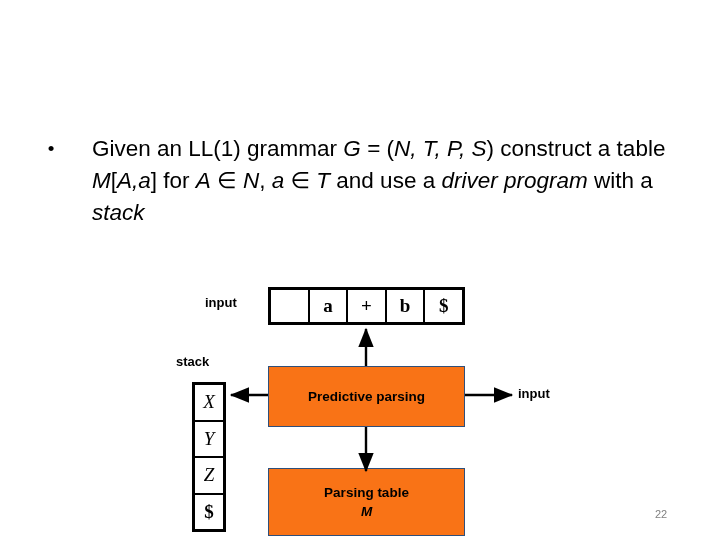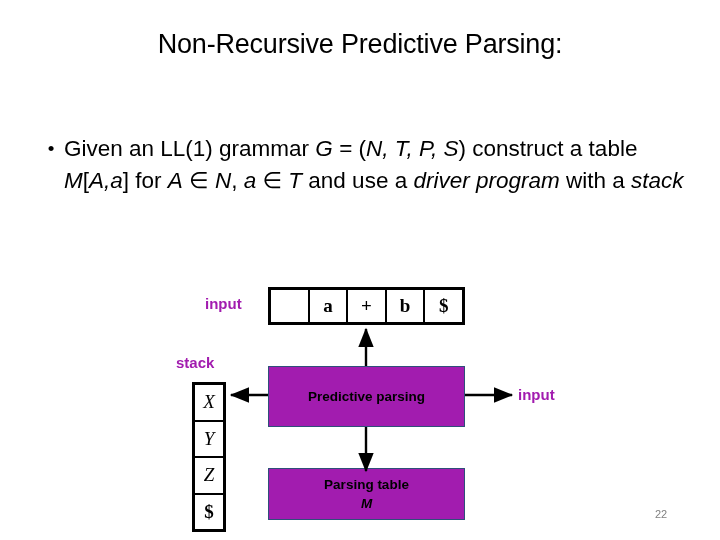--- a/index.html
+++ b/index.html
@@ -46,37 +46,38 @@
   }
   #body-bullet .bullet-dot {
     width: 26px;
     flex: 0 0 26px;
     font-size: 19px;
     line-height: 32px;
     text-align: center;
   }
   #body-bullet .bullet-text {
     flex: 1 1 auto;
+    margin-left: 28px;
   }
   #body-bullet i { font-style: italic; }
 
   
   #diagram {
     position: absolute;
     left: 0;
     top: 0;
     width: 720px;
     height: 540px;
   }
 
   .lbl {
     position: absolute;
-    font-size: 15px;
+    font-size: 13px;
     font-weight: bold;
-    color: #a21caf;
+    color: #000000;
     white-space: nowrap;
   }
   #label-input  { left: 205px; top: 295px; }
   #label-stack  { left: 176px; top: 354px; }
   #label-output { left: 518px; top: 386px; font-weight: bold; }
 
   
   #input-tape {
     position: absolute;
     left: 268px;
@@ -124,21 +125,21 @@
     font-size: 19px;
     color: #000;
   }
   #stack-box .stack-cell:last-child { border-bottom: none; }
   #stack-box .stack-cell.ital { font-style: italic; }
   #stack-box .stack-cell.bold { font-weight: bold; }
 
   
   .blue-box {
     position: absolute;
-    background: #a21caf;
+    background: #f97316;
     border: 1px solid #2f4f7a;
     box-sizing: border-box;
     display: flex;
     flex-direction: column;
     align-items: center;
     justify-content: center;
     color: #000;
     font-size: 13.5px;
     line-height: 19px;
     text-align: center;
@@ -147,21 +148,21 @@
   #driver-box {
     left: 268px;
     top: 366px;
     width: 197px;
     height: 61px;
   }
   #table-box {
     left: 268px;
     top: 468px;
     width: 197px;
-    height: 52px;
+    height: 68px;
   }
   .blue-box .ital { font-style: italic; font-weight: bold; }
 
   
   #connectors {
     position: absolute;
     left: 0; top: 0;
     width: 720px; height: 540px;
     pointer-events: none;
   }
@@ -172,21 +173,20 @@
     left: 655px;
     top: 508px;
     font-size: 11px;
     color: #808080;
   }
 </style>
 </head>
 <body>
 
 <div id="slide-title">
-  <span class="tline">Non-Recursive Predictive Parsing:</span>
 </div>
 
 <div id="body-bullet">
   <div class="bullet-row">
     <span class="bullet-dot">•</span>
     <span class="bullet-text"><span>Given an LL(1) grammar </span><i>G</i><span> = (</span><i>N, T, P, S</i><span>) construct a table </span><i>M</i><span>[</span><i>A,a</i><span>] for </span><i>A</i><span> ∈ </span><i>N</i><span>, </span><i>a</i><span> ∈ </span><i>T</i><span> and use a </span><i>driver program</i><span> with a </span><i>stack</i></span>
   </div>
 </div>
 
 <div id="diagram">

